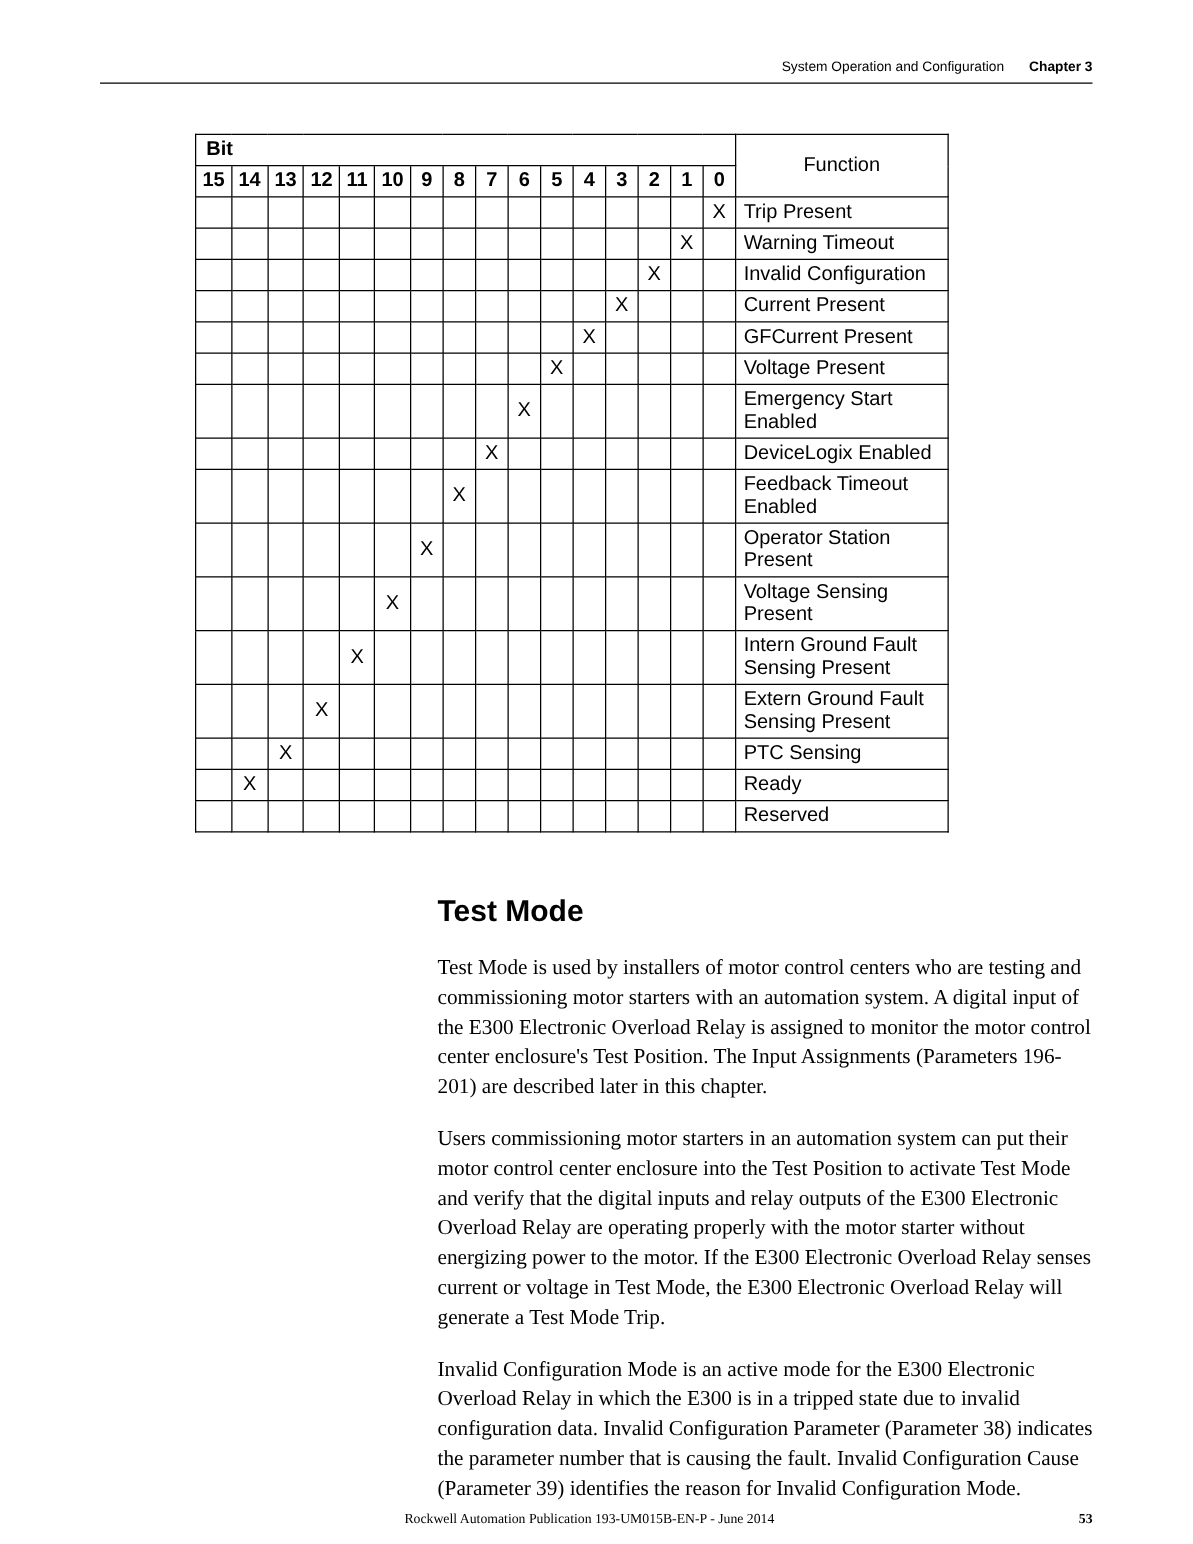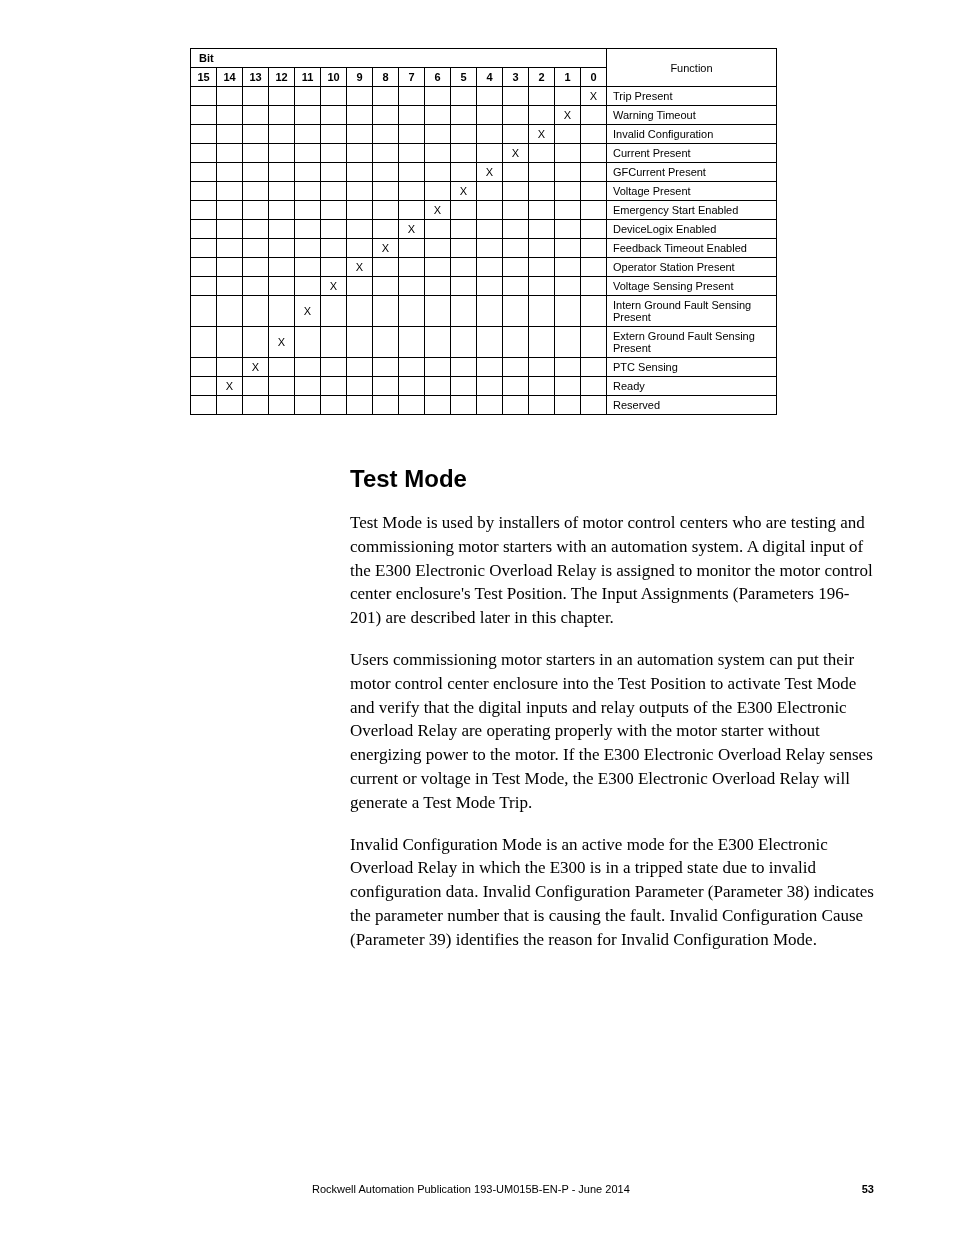--- a/index.html
+++ b/index.html
@@ -5,41 +5,45 @@
   * { box-sizing: border-box; margin: 0; padding: 0; }
   html, body { width: 954px; background: #fff; font-family: Georgia, 'Times New Roman', serif; color: #000; }
   .page { width: 954px; min-height: 1235px; padding: 48px 80px 40px 80px; position: relative; }
 
   .running-head { display: flex; justify-content: flex-end; align-items: baseline; font-family: Arial, Helvetica, sans-serif; font-size: 11px; padding-bottom: 6px; border-bottom: 1px solid #000; margin-bottom: 40px; gap: 20px; }
   .running-head .sect { }
   .running-head .chap { font-weight: bold; }
 
   .table-title { text-align: center; font-family: Arial, Helvetica, sans-serif; font-weight: bold; font-size: 12px; margin-bottom: 10px; margin-left: 190px; }
 
-  .bit-table { margin-left: 110px; border-collapse: collapse; font-family: Arial, Helvetica, sans-serif; font-size: 11px; }
+  .bit-table { margin-left: 76px; border-collapse: collapse; font-family: Arial, Helvetica, sans-serif; font-size: 16px; }
   .bit-table th, .bit-table td { border: 1px solid #000; padding: 3px 5px; text-align: center; vertical-align: middle; }
   .bit-table th { font-weight: bold; }
   .bit-table .bit-th { text-align: left; padding: 3px 8px; }
   .bit-table .fn-th { font-weight: normal; width: 170px; }
   .bit-table .fn-td { text-align: left; padding: 3px 6px; }
   .bit-table .bit-col { width: 26px; }
   .bit-table .top-row th:first-child { border-bottom: 1px solid #000; }
 
   .content { margin-left: 270px; padding-right: 0; margin-top: 50px; }
   .content h2 { font-family: Arial, Helvetica, sans-serif; font-weight: bold; font-size: 24px; margin-bottom: 18px; }
   .content p { font-family: Liberation Serif, serif; font-size: 17px; line-height: 1.4; margin-bottom: 18px; }
 
-  .footer { position: absolute; bottom: 40px; left: 80px; right: 80px; display: flex; justify-content: space-between; font-family: Liberation Sans, sans-serif; font-size: 11px; align-items: baseline; }
+  .footer { position: absolute; bottom: 40px; left: 80px; right: 80px; display: flex; justify-content: space-between; font-family: Liberation Serif, serif; font-size: 11px; align-items: baseline; }
   .footer .pg { font-weight: bold; }
 </style>
 </head>
 <body>
 
 <div class="page">
 
+  <div class="running-head">
+    <span class="sect">System Operation and Configuration</span>
+    <span class="chap">Chapter 3</span>
+  </div>
 
 
   <table class="bit-table">
     <thead>
       <tr class="top-row">
         <th colspan="16" class="bit-th">Bit</th>
         <th rowspan="2" class="fn-th">Function</th>
       </tr>
       <tr>
         <th class="bit-col">15</th>

